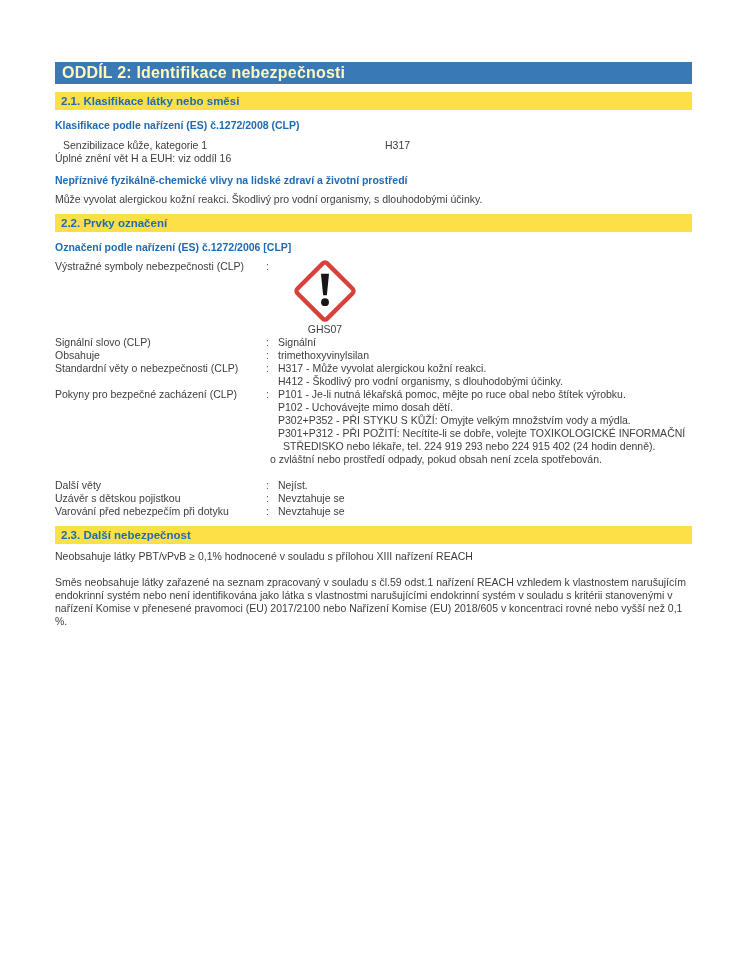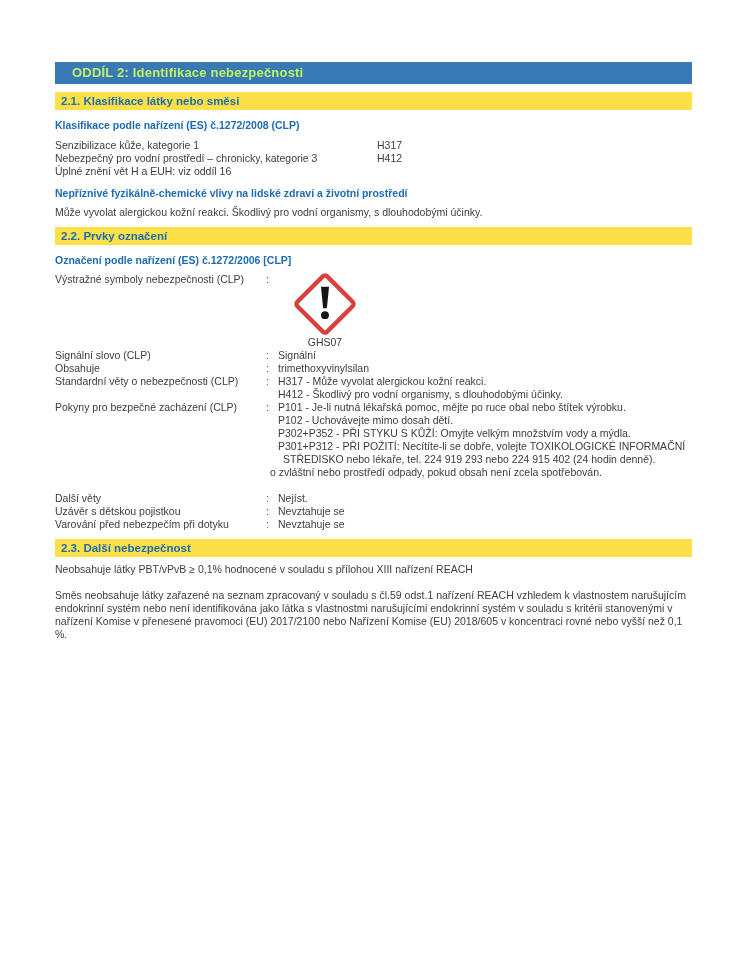--- a/index.html
+++ b/index.html
@@ -6,34 +6,34 @@
   body{
     width:740px;height:957px;background:#ffffff;
     font-family:"Liberation Sans","DejaVu Sans",sans-serif;
     color:#3d3d3d;font-size:10.5px;line-height:13px;
     -webkit-font-smoothing:antialiased;
   }
   .page{position:relative;width:740px;height:957px;overflow:hidden;}
   .content{position:absolute;left:55px;top:62px;width:637px;}
 
   .section-header{
-    background:#3879b6;color:#bef264;font-weight:bold;font-size:13px;
-    height:22px;line-height:22px;padding-left:17px;letter-spacing:.2px;
+    background:#3879b6;color:#fef9c3;font-weight:bold;font-size:16px;
+    height:22px;line-height:22px;padding-left:7px;letter-spacing:.2px;
   }
   .sub-bar{
     background:#fde047;color:#1d6bb5;font-weight:bold;font-size:11.5px;
     height:18px;line-height:18px;padding-left:6px;margin-top:8px;
   }
   .blue-heading{
     color:#1d6bb5;font-weight:bold;font-size:10.5px;margin-top:9px;
   }
   .plain{margin-top:6px;}
   .class-table{margin-top:7px;}
   .class-row{display:flex;}
-  .class-row .lbl{width:322px;}
+  .class-row .lbl{width:322px;margin-left:8px;}
   .kv{display:flex;margin-top:0;}
   .kv .k{width:211px;flex:0 0 211px;}
   .kv .c{width:12px;flex:0 0 12px;color:#5a5a5a;}
   .kv .v{flex:1;}
   .kv-block{margin-top:6px;}
   .picto-wrap{display:inline-block;margin-left:16px;text-align:center;}
   .picto-wrap svg{display:block;}
   .picto-caption{margin-top:1px;color:#3d3d3d;}
   .indent5{padding-left:5px;}
   .out-note{margin-left:215px;margin-top:0;}
@@ -48,24 +48,20 @@
 
     <div class="section-header">ODDÍL 2: Identifikace nebezpečnosti</div>
 
     <div class="sub-bar">2.1. Klasifikace látky nebo směsi</div>
     <div class="blue-heading">Klasifikace podle nařízení (ES) č.1272/2008 (CLP)</div>
 
     <div class="class-table">
       <div class="class-row">
         <span class="lbl">Senzibilizace kůže, kategorie 1</span>
         <span class="code">H317</span>
-      </div>
-      <div class="class-row">
-        <span class="lbl">Nebezpečný pro vodní prostředí – chronicky, kategorie 3</span>
-        <span class="code">H412</span>
       </div>
       <div class="class-row">
         <span>Úplné znění vět H a EUH: viz oddíl 16</span>
       </div>
     </div>
 
     <div class="blue-heading">Nepříznivé fyzikálně-chemické vlivy na lidské zdraví a životní prostředí</div>
     <div class="plain">Může vyvolat alergickou kožní reakci. Škodlivý pro vodní organismy, s dlouhodobými účinky.</div>
 
     <div class="sub-bar">2.2. Prvky označení</div>

